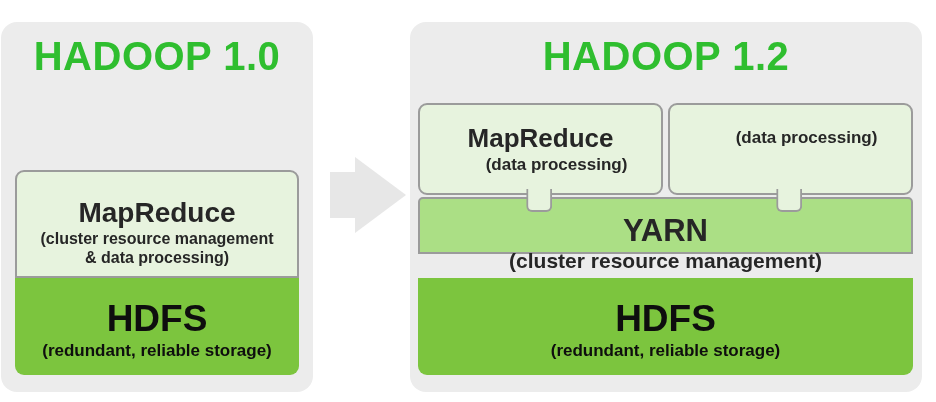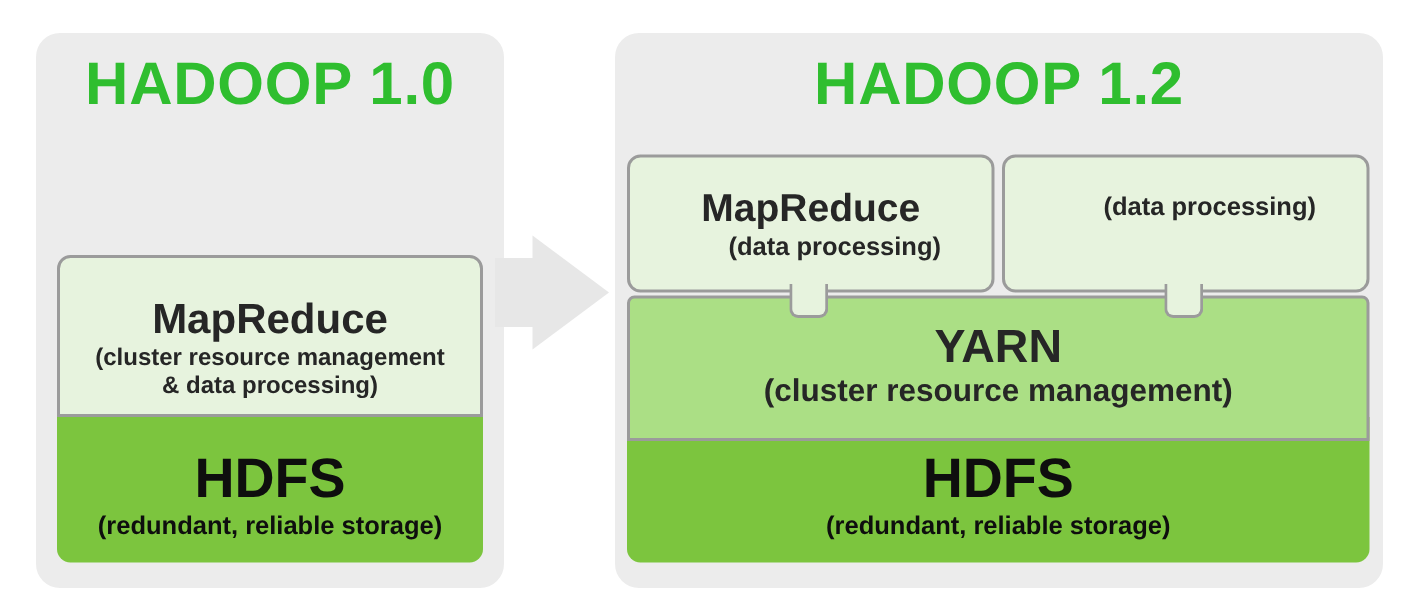--- a/index.html
+++ b/index.html
@@ -17,21 +17,21 @@
   *{box-sizing:border-box;margin:0;padding:0;}
   html,body{background:var(--page-bg);}
   body{font-family:"Liberation Sans", sans-serif;}
   .canvas{
     position:relative;width:936px;height:402px;background:var(--page-bg);overflow:hidden;
   }
   .panel{
     position:absolute;top:22px;height:370px;background:var(--panel-bg);
     border-radius:16px;
   }
-  .panel.left{left:24px;width:312px;}
+  .panel.left{left:1px;width:312px;}
   .panel.right{left:410px;width:512px;}
   .panel-title{
     margin-top:12px;text-align:center;font-size:40px;font-weight:bold;
     color:var(--title-green);letter-spacing:0.5px;line-height:1.1;
   }
   
   .stack-left{position:absolute;left:14px;right:14px;top:148px;}
   .box{width:100%;text-align:center;}
   .box.light-top{
     height:108px;background:var(--light-green);
@@ -64,21 +64,21 @@
     text-align:center;padding-top:20px;
   }
   .bubble .box-heading{font-size:26px;}
   .bubble .box-sub{font-size:17px;padding-left:32px;}
   .bubble-tab{
     position:absolute;left:50%;transform:translateX(-57%);bottom:-19px;
     width:26px;height:23px;background:var(--light-green);
     border:2px solid var(--box-border);border-top:none;border-radius:0 0 6px 6px;
   }
   .yarn{
-    position:absolute;left:8px;right:9px;top:175px;height:97px;z-index:1;
+    position:absolute;left:8px;right:9px;top:175px;height:57px;z-index:1;
     background:var(--mid-green);border:2px solid var(--box-border);
     border-radius:5px 5px 0 0;text-align:center;padding-top:16px;
   }
   .yarn .box-heading{font-size:31px;}
   .yarn .box-sub{font-size:21px;margin-top:1px;}
   .hdfs-right{
     position:absolute;left:8px;right:9px;top:256px;height:97px;
     background:var(--dark-green);border-radius:0 0 9px 9px;
     text-align:center;padding-top:22px;
   }

